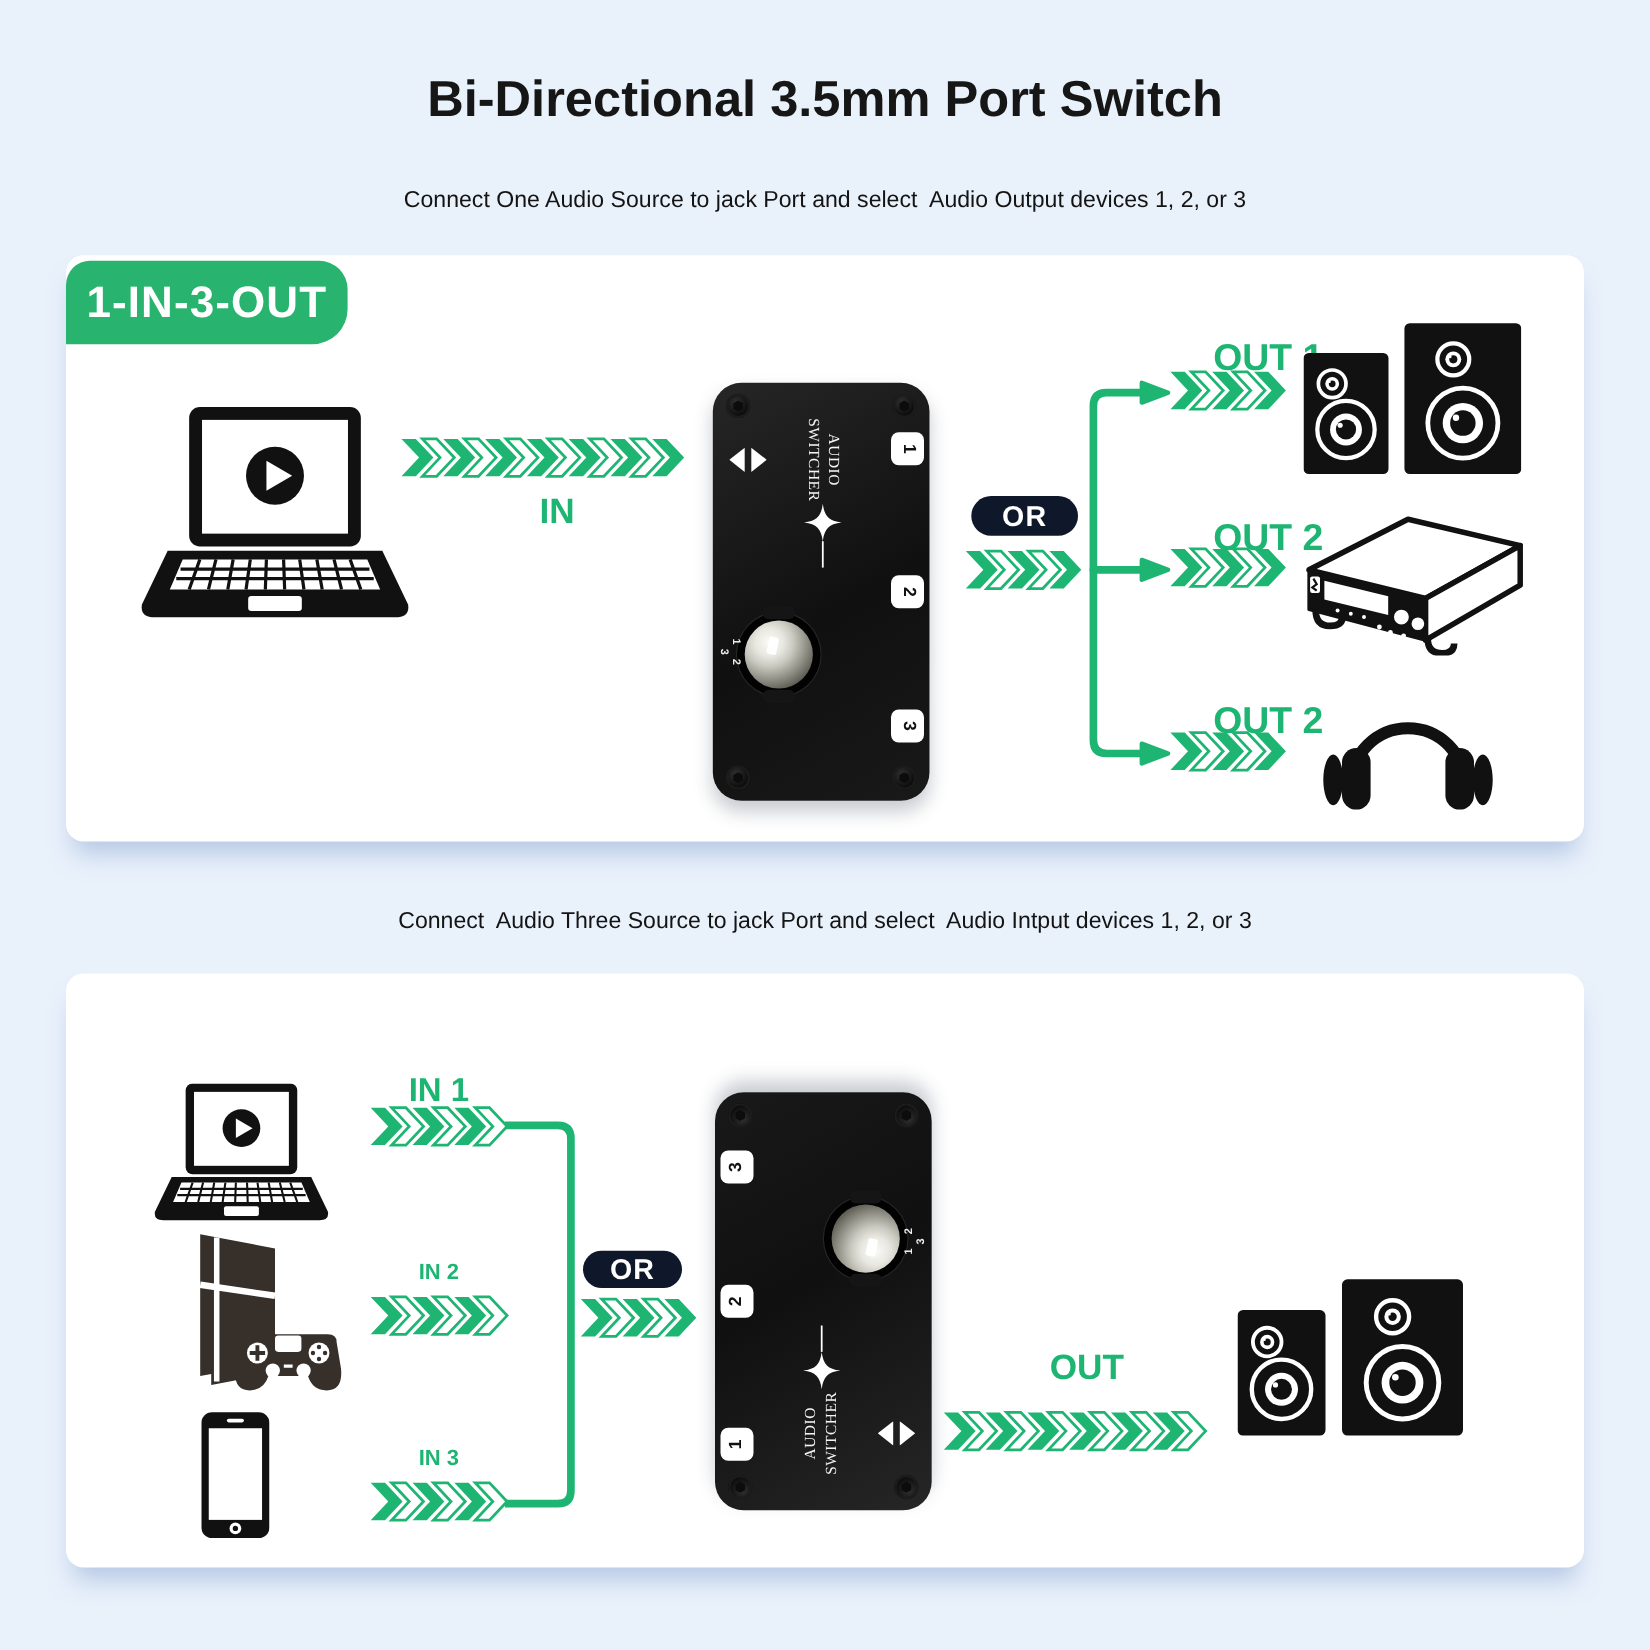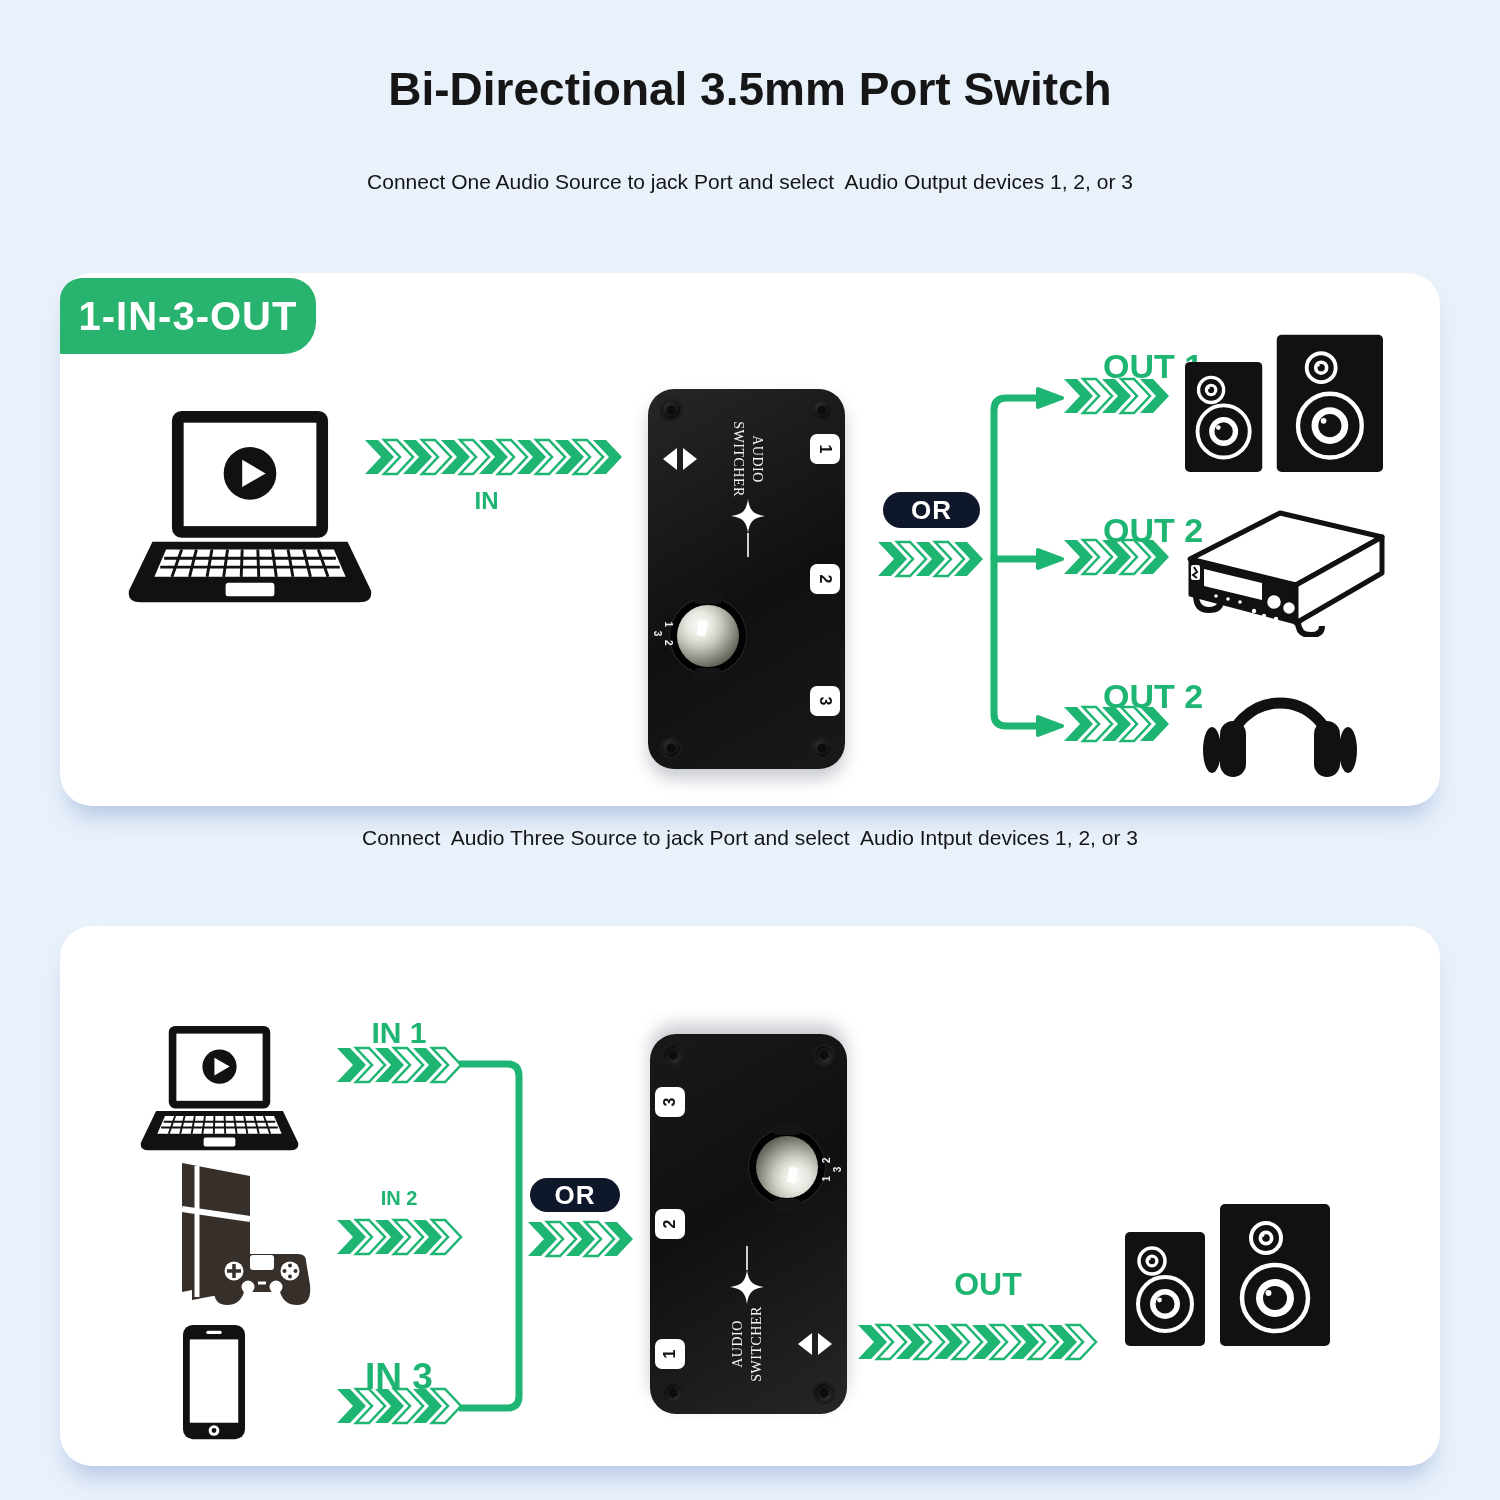--- a/index.html
+++ b/index.html
@@ -11,23 +11,22 @@
   .title{
     position:absolute;top:62px;left:0;width:100%;margin:0;
     text-align:center;font-size:46px;font-weight:700;color:#161616;
   }
   .subtitle{
     position:absolute;left:0;width:100%;margin:0;
     text-align:center;font-size:21px;color:#141414;white-space:pre-wrap;
   }
   .card{
     position:absolute;left:60px;width:1380px;background:#ffffff;
-    border-radius:32px;
+    border-radius:16px;
     box-shadow:0 18px 22px -8px rgba(130,158,205,.5);
-    margin-top:41px;
   }
   .badge{
     position:absolute;left:0;top:5px;width:256px;height:76px;
     background:#28b46e;border-radius:22px 26px 32px 0;
     display:flex;align-items:center;justify-content:center;
     color:#fff;font-size:40px;font-weight:700;letter-spacing:1px;
   }
   .glabel{position:absolute;color:#1eb573;font-weight:700;text-align:center;}
   .pill{
     position:absolute;background:#0f172a;border-radius:18px;
@@ -131,21 +130,21 @@
         <use class="s" href="#cv" x="76"></use>
         <use class="o" href="#cv" x="95"></use>
         <use class="s" href="#cv" x="114"></use>
         <use class="o" href="#cv" x="133"></use>
         <use class="s" href="#cv" x="152"></use>
         <use class="o" href="#cv" x="171"></use>
         <use class="s" href="#cv" x="190"></use>
         <use class="o" href="#cv" x="209"></use>
         <use class="s" href="#cv" x="228"></use>
     </svg>
-    <div class="glabel" style="left:298px;top:214px;width:257px;font-size:24px">IN</div>
+    <div class="glabel" style="left:318px;top:214px;width:257px;font-size:32px">IN</div>
 
     <div class="device" style="left:588px;top:116px">
       <span class="screw tl"></span>
       <span class="screw tr"></span>
       <span class="screw bl"></span>
       <span class="screw br"></span>
       <svg class="dev-arrows" width="34" height="22" viewBox="0 0 34 22">
         <path d="M14 0 L14 22 L0 11 Z" fill="#fff"></path>
           <path d="M20 0 L34 11 L20 22 Z" fill="#fff"></path>
       </svg>
@@ -327,21 +326,21 @@
     <div class="glabel" style="left:277px;top:261px;width:124px;font-size:20px">IN 2</div>
     <svg class="row" style="left:277px;top:294px" width="124" height="34" viewBox="0 0 124 34">
       <use class="s" href="#cv" x="0"></use>
         <use class="o" href="#cv" x="19"></use>
         <use class="s" href="#cv" x="38"></use>
         <use class="o" href="#cv" x="57"></use>
         <use class="s" href="#cv" x="76"></use>
         <use class="o" href="#cv" x="95"></use>
     </svg>
 
-    <div class="glabel" style="left:277px;top:430px;width:124px;font-size:37px">IN 3</div>
+    <div class="glabel" style="left:277px;top:430px;width:124px;font-size:20px">IN 3</div>
     <svg class="row" style="left:277px;top:463px" width="124" height="34" viewBox="0 0 124 34">
       <use class="s" href="#cv" x="0"></use>
         <use class="o" href="#cv" x="19"></use>
         <use class="s" href="#cv" x="38"></use>
         <use class="o" href="#cv" x="57"></use>
         <use class="s" href="#cv" x="76"></use>
         <use class="o" href="#cv" x="95"></use>
     </svg>
 
     <svg class="icon" style="left:399px;top:121px" width="66" height="378" viewBox="0 0 66 378">

